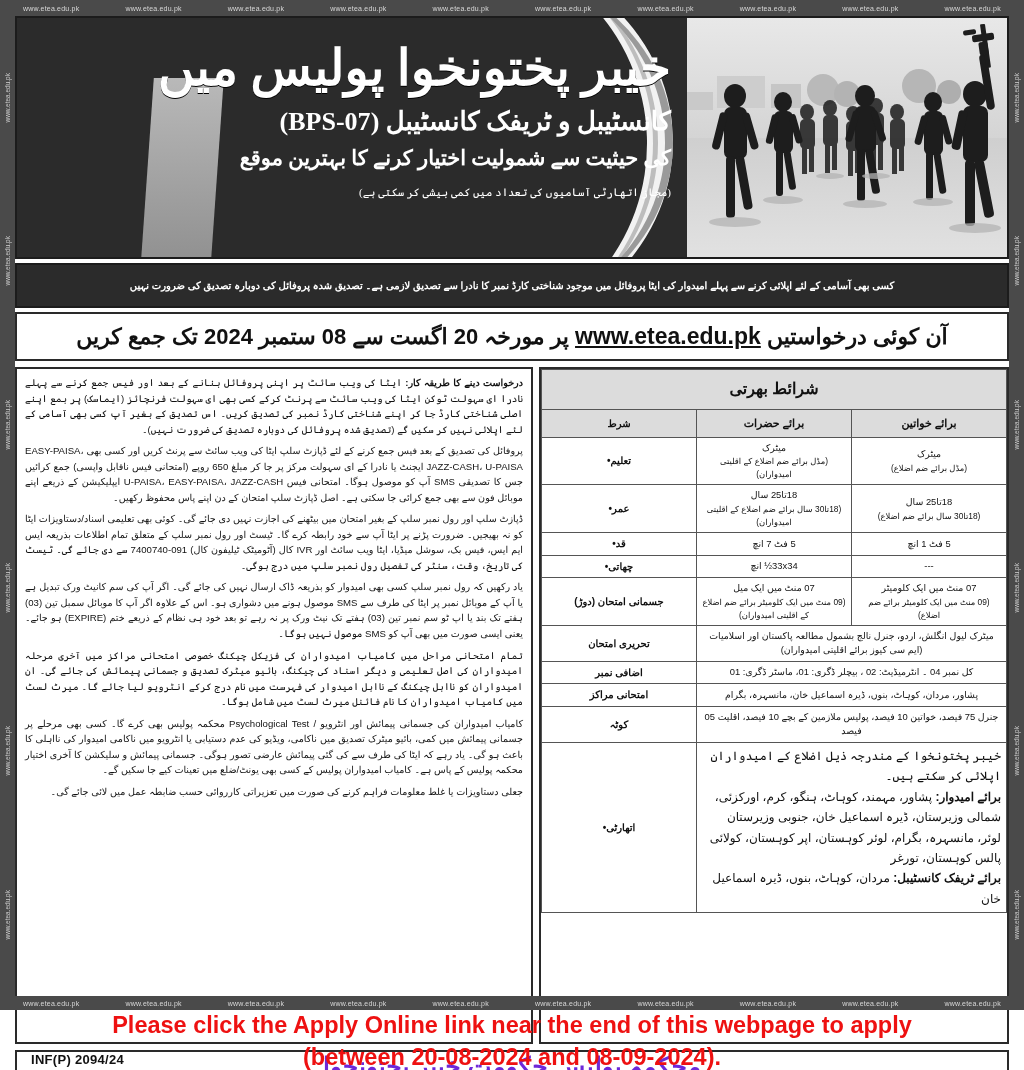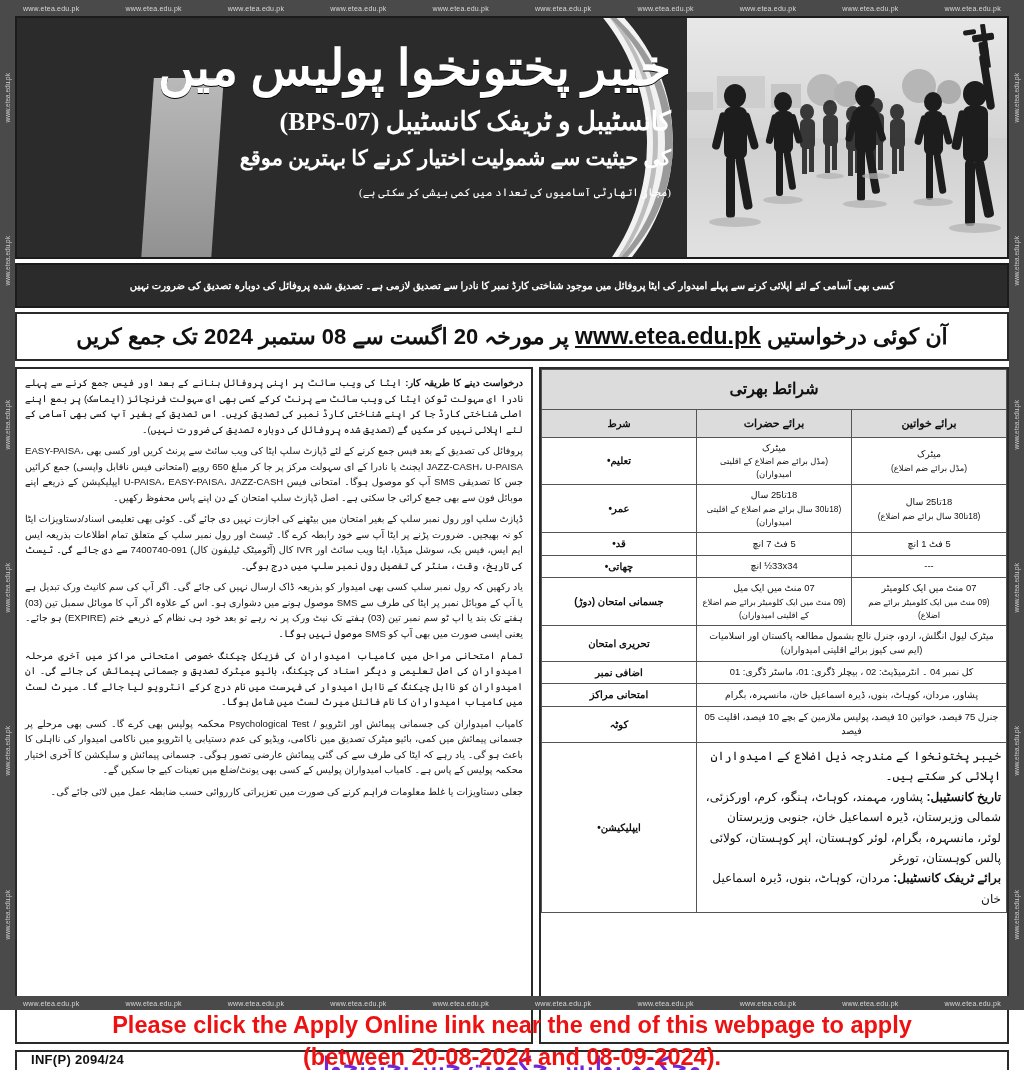--- a/index.html
+++ b/index.html
@@ -537,24 +537,24 @@
               <td class="full" colspan="2">پشاور، مردان، کوہاٹ، بنوں، ڈیرہ اسماعیل خان، مانسہرہ، بگرام</td>
               <td class="c-cond">امتحانی مراکز</td>
             </tr>
             <tr>
               <td class="full" colspan="2">جنرل 75 فیصد، خواتین 10 فیصد، پولیس ملازمین کے بچے 10 فیصد، اقلیت 05 فیصد</td>
               <td class="c-cond">کوٹہ</td>
             </tr>
             <tr>
               <td class="dom" colspan="2">
                 <div>خیبر پختونخوا کے مندرجہ ذیل اضلاع کے امیدواران اپلائی کر سکتے ہیں۔</div>
-                <div><b>تاریخ کانسٹیبل: </b>پشاور، مہمند، کوہاٹ، ہنگو، کرم، اورکزئی، شمالی وزیرستان، ڈیرہ اسماعیل خان، جنوبی وزیرستان لوئر، مانسہرہ، بگرام، لوئر کوہستان، اپر کوہستان، کولائی پالس کوہستان، تورغر</div>
+                <div><b>برائے امیدوار: </b>پشاور، مہمند، کوہاٹ، ہنگو، کرم، اورکزئی، شمالی وزیرستان، ڈیرہ اسماعیل خان، جنوبی وزیرستان لوئر، مانسہرہ، بگرام، لوئر کوہستان، اپر کوہستان، کولائی پالس کوہستان، تورغر</div>
                 <div><b>برائے ٹریفک کانسٹیبل: </b>مردان، کوہاٹ، بنوں، ڈیرہ اسماعیل خان</div>
               </td>
-              <td class="c-cond">ایپلیکیشن•</td>
+              <td class="c-cond">اتھارٹی•</td>
             </tr>
           </tbody>
       </table>
     </div>
   </div>
 
   <div class="deptbar">
     <span class="inf">INF(P) 2094/24</span>
     <span class="deptname">محکمہ پولیس حکومت خیبر پختونخوا</span>
   </div>

